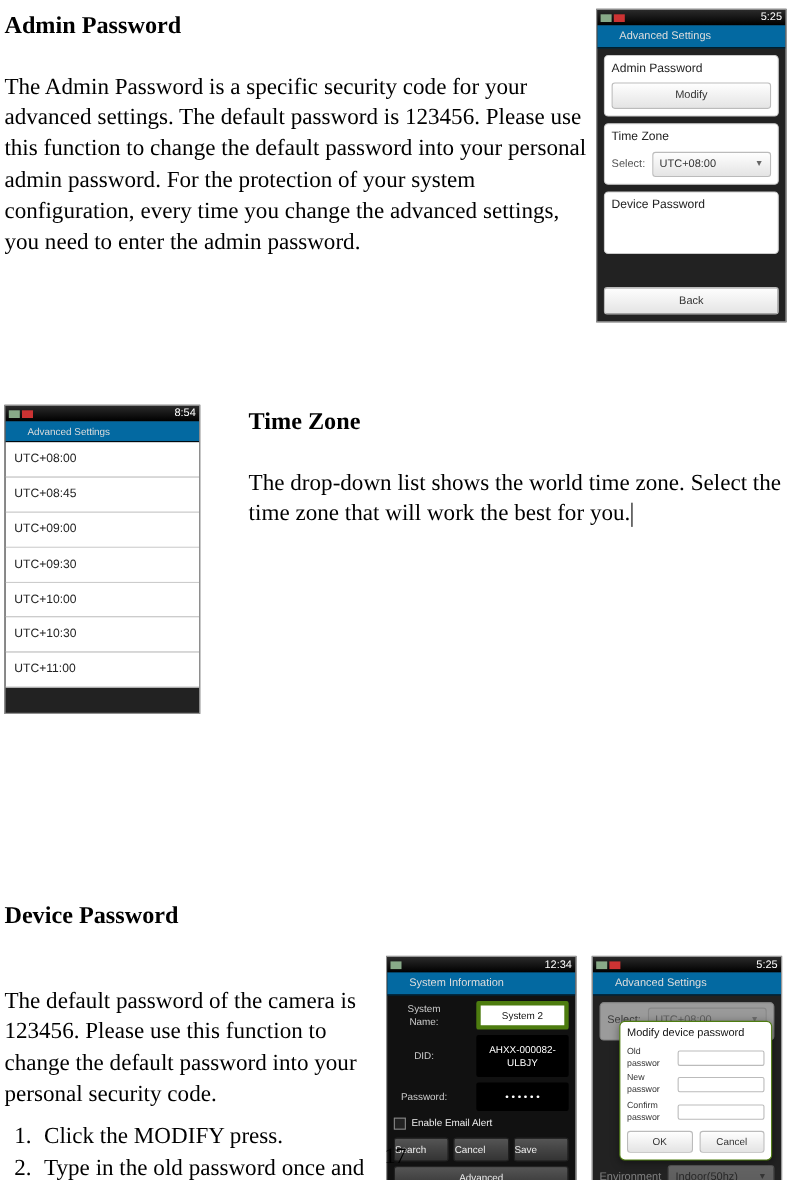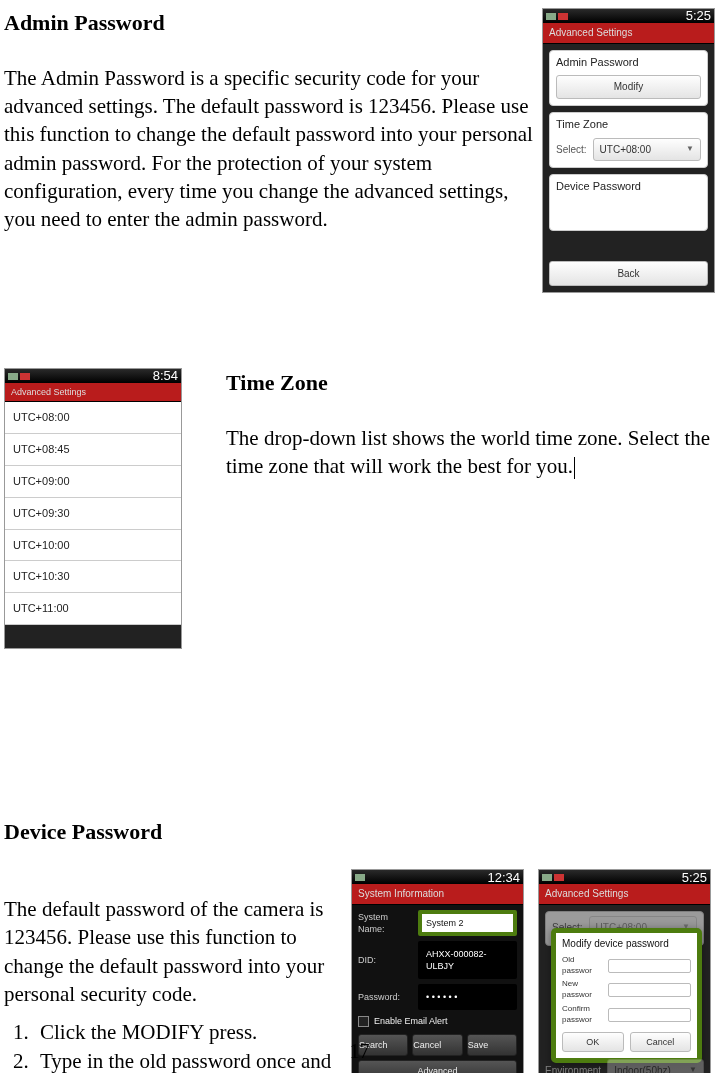--- a/index.html
+++ b/index.html
@@ -29,33 +29,33 @@
       position: absolute;
       background: #222;
       border: 1px solid #999;
       overflow: hidden;
       font-family: Arial, Helvetica, sans-serif;
     }
     .statusbar {
       background: linear-gradient(#2a2a2a,#000);
       height: 14px;
       color: #fff;
-      font-size: 13px;
+      font-size: 10px;
       display: flex;
       justify-content: space-between;
       align-items: center;
       padding: 0 3px;
     }
     .statusbar .icons { display:flex; gap:2px; align-items:center; }
     .statusbar .sig { width:10px; height:7px; background:linear-gradient(to top,#8a8,#8a8); }
     .screen-title {
-      background: #b91c1c;
+      background: #0369a1;
       color: #ddd;
       font-size: 10px;
-      padding: 3px 6px;
+      padding: 3px 20px;
       border-bottom: 1px solid #000;
     }
     .card {
       background: #fff;
       border: 1px solid #ccc;
       border-radius: 4px;
       margin: 6px 6px 4px 6px;
       padding: 4px 6px 6px 6px;
     }
     .card-title { font-size: 11px; color: #222; margin-bottom: 6px; }
@@ -118,21 +118,21 @@
       position: relative;
       margin-top: 46px;
       padding-left: 4px;
     }
     .section3-text {
       width: 340px;
     }
     .ol { list-style: decimal; padding-left: 30px; }
     .ol li { padding-left: 6px; margin-bottom: 0; }
 
-    .sysinfo-row { display:flex; align-items:center; gap:5px; margin:5px 6px; }
+    .sysinfo-row { display:flex; align-items:center; gap:20px; margin:5px 6px;text-align:center; }
     .sysinfo-label { color:#ccc; font-size:9px; width:55px; }
     .sysinfo-field {
       flex:1;
       background:#fff;
       border:4px solid #4d7c0f;
       border-radius:2px;
       font-size:9px;
       padding:3px 4px;
       color:#111;
     }
@@ -154,23 +154,23 @@
       color:#eee;
       font-size:9px;
       text-align:center;
       padding:4px 0;
     }
     .checkbox-row { display:flex; align-items:center; gap:5px; margin:4px 6px; color:#eee; font-size:9px; }
     .cb { width:11px; height:11px; background:#222; border:1px solid #888; }
 
     .modal {
       position:absolute;
-      left:12px; right:8px; top:58px;
+      left:24px; right:8px; top:58px;
       background:#fff;
-      border:5px solid #4d7c0f;
+      border:1px solid #4d7c0f;
       border-radius:5px;
       padding:4px 6px 6px 6px;
       box-shadow:0 2px 8px rgba(0,0,0,0.4);
     }
     .modal-title { font-size:10px; color:#111; margin-bottom:4px; }
     .modal-row { display:flex; align-items:center; gap:4px; margin:3px 0; }
     .modal-label { font-size:8px; color:#333; width:42px; }
     .modal-input { flex:1; border:1px solid #bbb; border-radius:2px; height:14px; }
     .modal-btns { display:flex; gap:6px; margin-top:6px; }
     .modal-btn { flex:1; background:linear-gradient(#fefefe,#e4e4e4); border:1px solid #bbb; border-radius:3px; font-size:9px; text-align:center; padding:3px 0; color:#333; }

